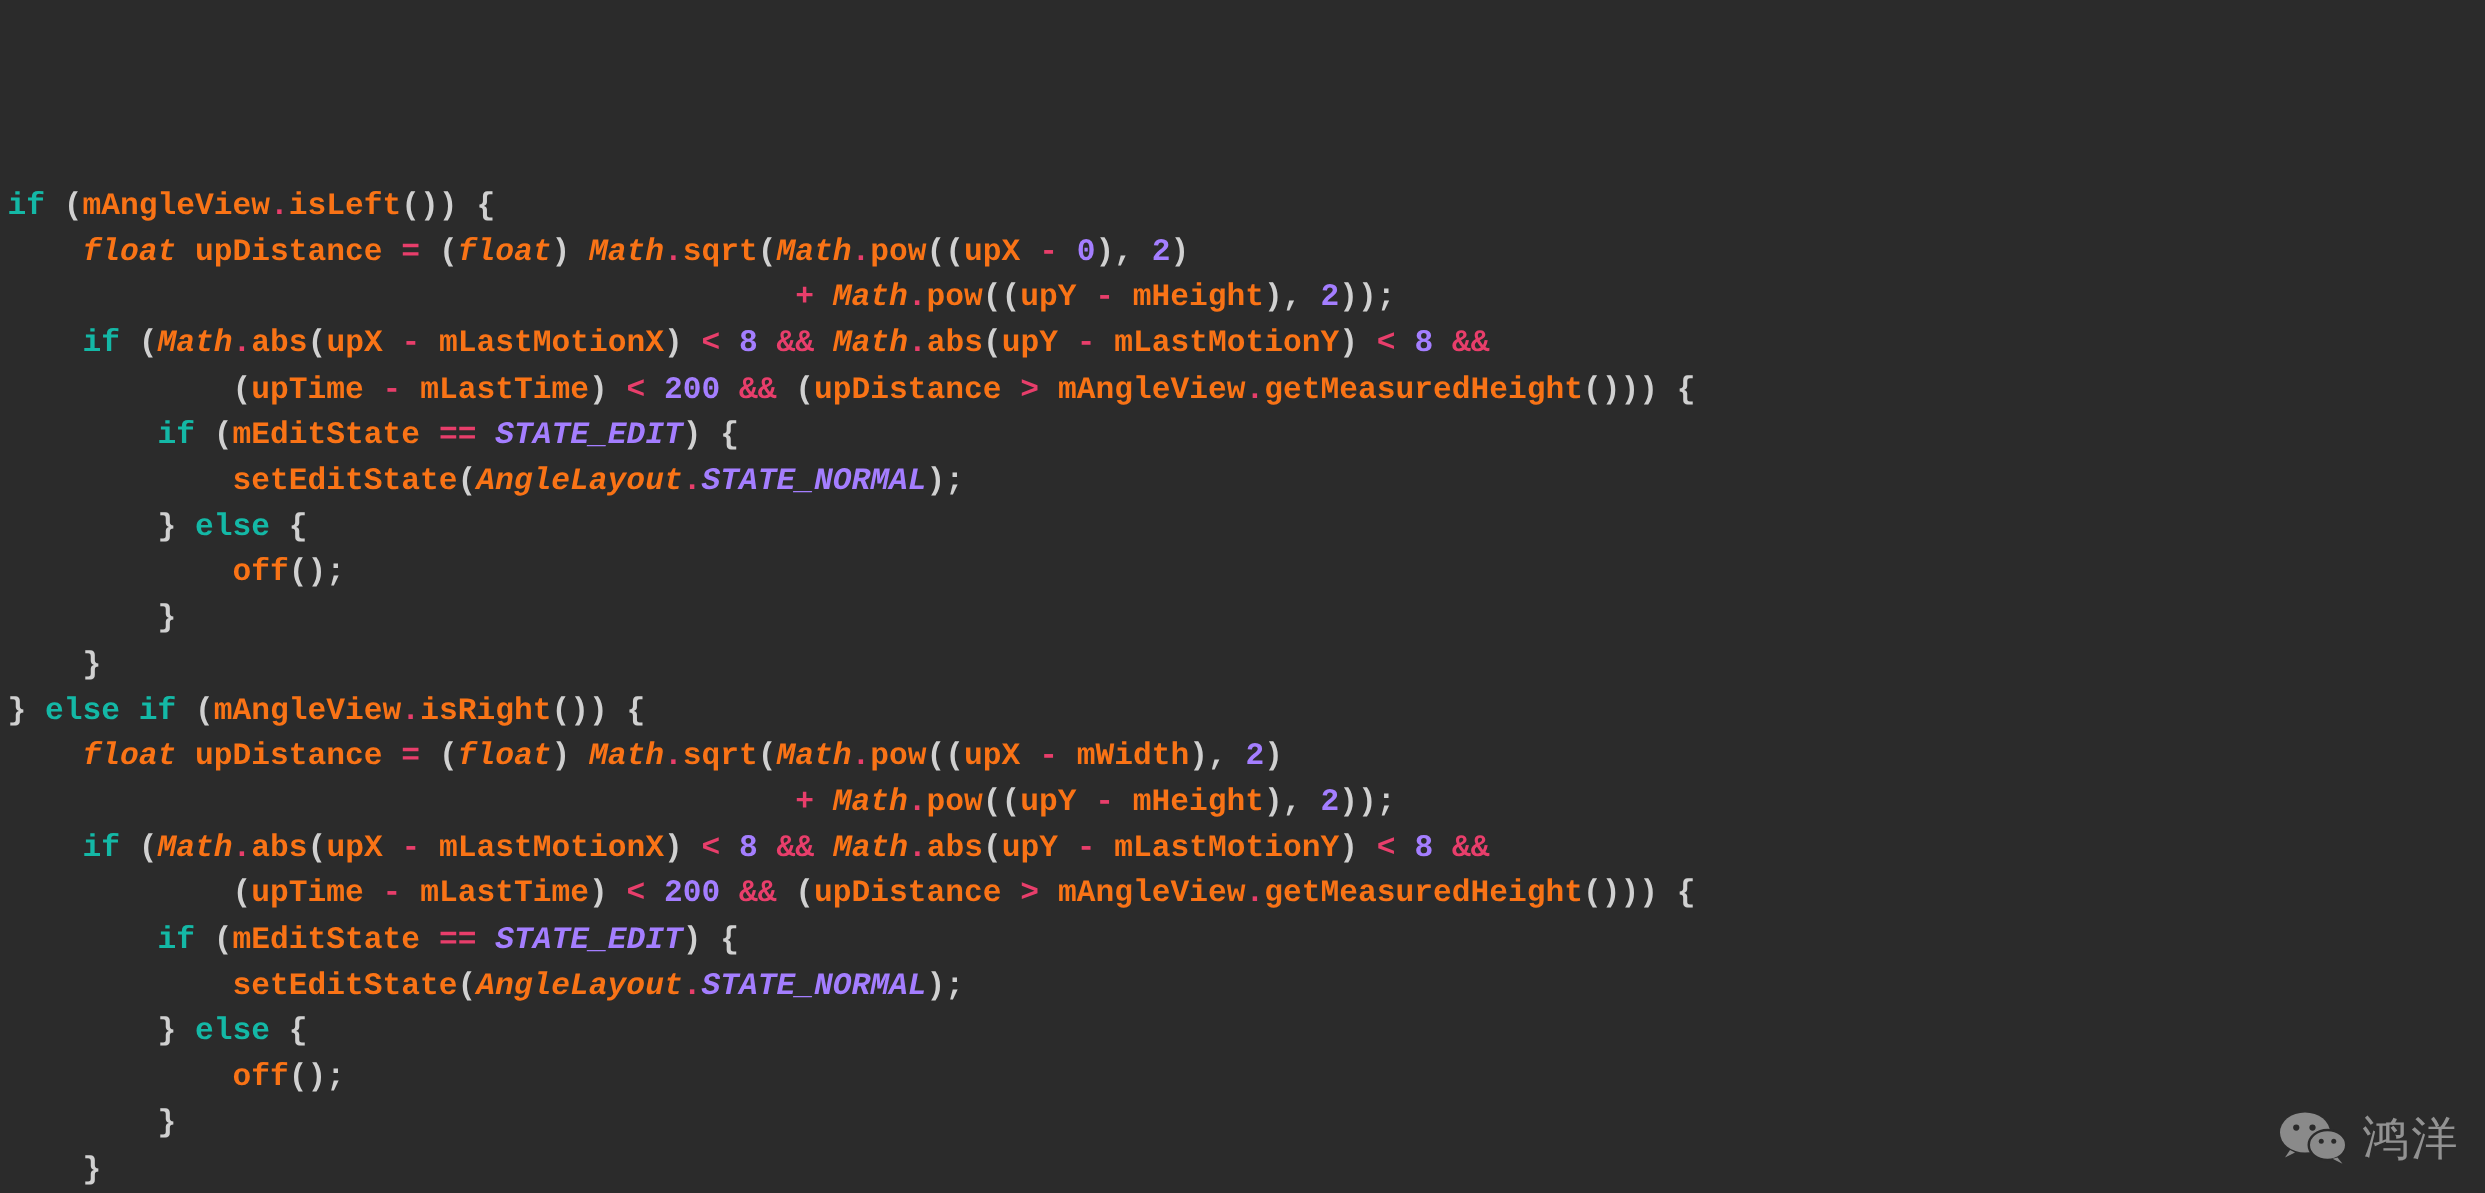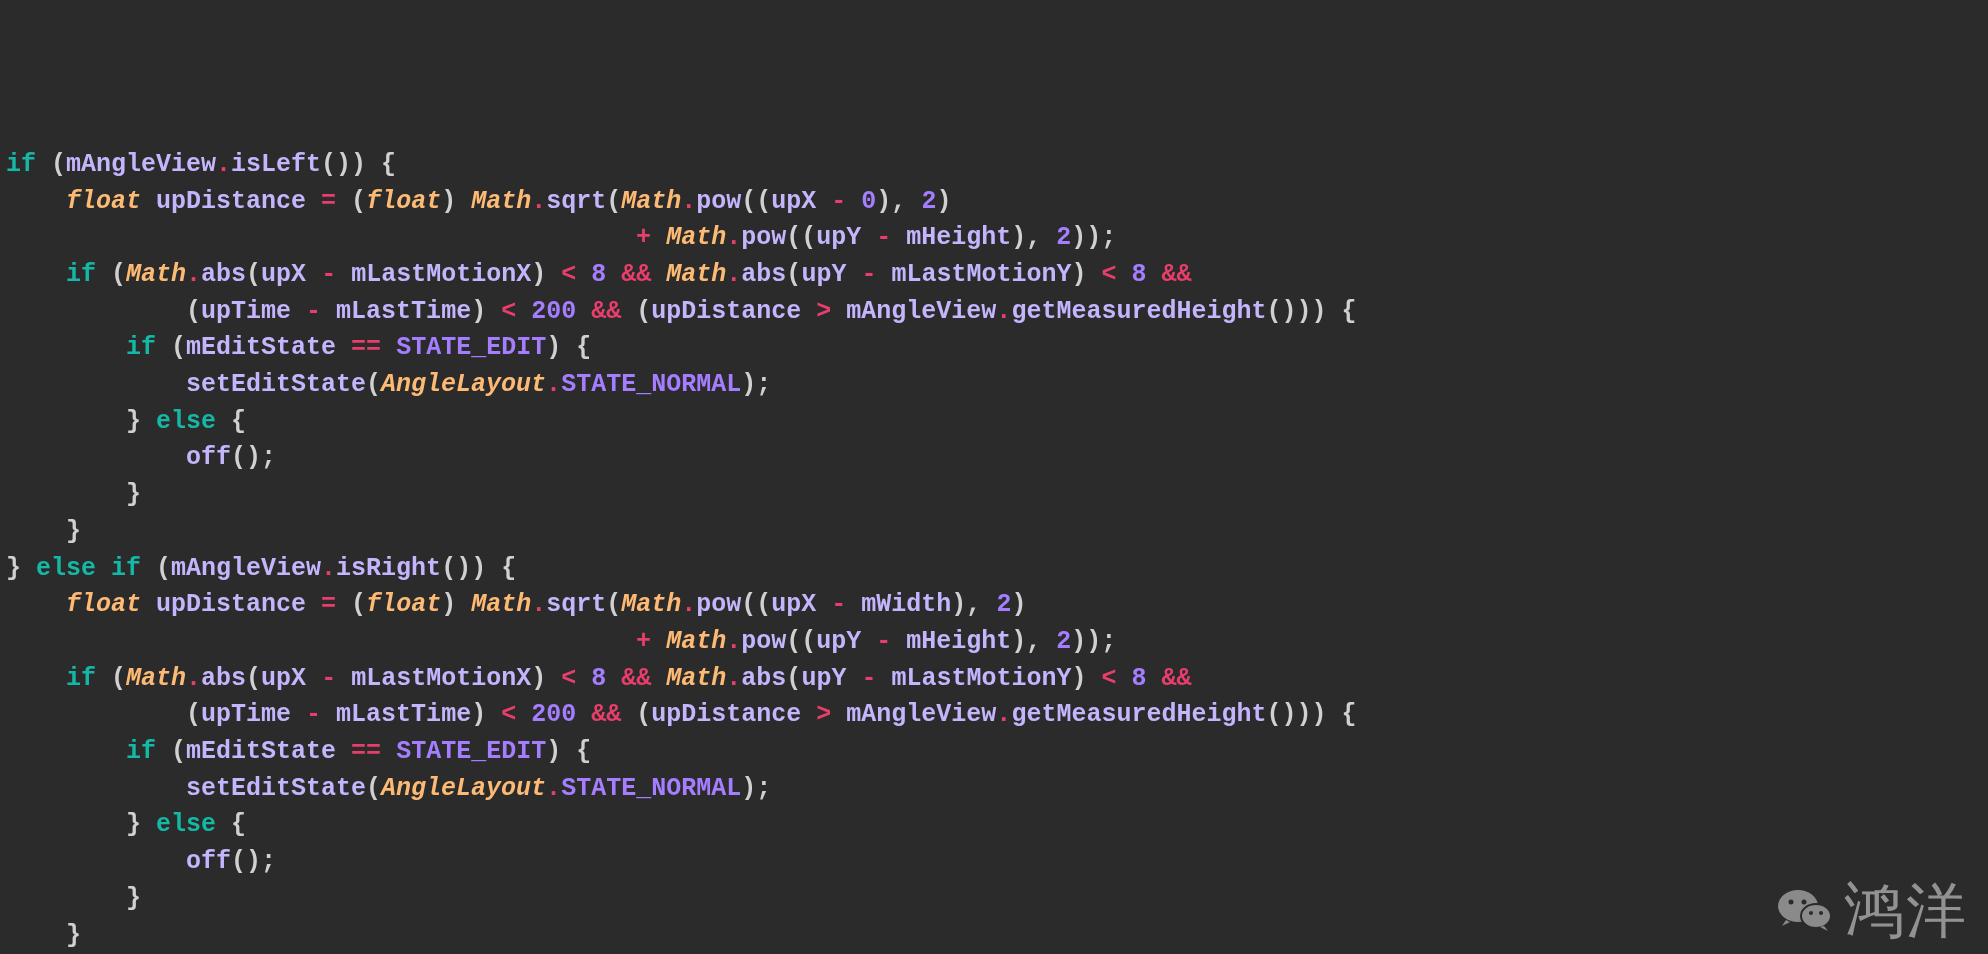--- a/index.html
+++ b/index.html
@@ -12,40 +12,40 @@
     font-weight: bold;
     color: #d0d0d0;
     white-space: pre;
     overflow: hidden;
   }
   .code {
     padding-left: 6px;
     padding-top: 0px;
   }
   .kw   { color: #14b8a6; }               
-  .kwit { color: #fdba74; font-style: italic; }               
+  .kwit { color: #f97316; font-style: italic; }               
   .op   { color: #e83e6b; }               
   .num  { color: #a47eff; }               
-  .const{ color: #a47eff; }               
+  .const{ color: #a47eff; font-style: italic; }               
   .pn   { color: #d0d0d0; }               
-  .id   { color: #c4b5fd; }               
+  .id   { color: #f97316; }               
 
   .watermark {
     position: fixed;
     right: 20px;
     bottom: 18px;
     display: flex;
     align-items: center;
     opacity: 0.55;
     color: #e8e8e8;
     font-family: "Helvetica Neue","PingFang SC",sans-serif;
     font-weight: 300;
   }
   .watermark svg { margin-right: 8px; }
-  .watermark span { font-size: 60px; letter-spacing: 2px; }
+  .watermark span { font-size: 37px; letter-spacing: 2px; }
 </style>
 </head>
 <body>
 
 
 
 <div class="code" id="code-container"><div><span class="kw">if</span><span class="pn"> (</span><span class="id">mAngleView</span><span class="op">.</span><span class="id">isLeft</span><span class="pn">()) {</span></div><div><span class="pn">    </span><span class="kwit">float</span><span class="pn"> </span><span class="id">upDistance</span><span class="pn"> </span><span class="op">=</span><span class="pn"> (</span><span class="kwit">float</span><span class="pn">) </span><span class="kwit">Math</span><span class="op">.</span><span class="id">sqrt</span><span class="pn">(</span><span class="kwit">Math</span><span class="op">.</span><span class="id">pow</span><span class="pn">((</span><span class="id">upX</span><span class="pn"> </span><span class="op">-</span><span class="pn"> </span><span class="num">0</span><span class="pn">), </span><span class="num">2</span><span class="pn">)</span></div><div><span class="pn">                                          </span><span class="op">+</span><span class="pn"> </span><span class="kwit">Math</span><span class="op">.</span><span class="id">pow</span><span class="pn">((</span><span class="id">upY</span><span class="pn"> </span><span class="op">-</span><span class="pn"> </span><span class="id">mHeight</span><span class="pn">), </span><span class="num">2</span><span class="pn">));</span></div><div><span class="pn">    </span><span class="kw">if</span><span class="pn"> (</span><span class="kwit">Math</span><span class="op">.</span><span class="id">abs</span><span class="pn">(</span><span class="id">upX</span><span class="pn"> </span><span class="op">-</span><span class="pn"> </span><span class="id">mLastMotionX</span><span class="pn">) </span><span class="op">&lt;</span><span class="pn"> </span><span class="num">8</span><span class="pn"> </span><span class="op">&amp;&amp;</span><span class="pn"> </span><span class="kwit">Math</span><span class="op">.</span><span class="id">abs</span><span class="pn">(</span><span class="id">upY</span><span class="pn"> </span><span class="op">-</span><span class="pn"> </span><span class="id">mLastMotionY</span><span class="pn">) </span><span class="op">&lt;</span><span class="pn"> </span><span class="num">8</span><span class="pn"> </span><span class="op">&amp;&amp;</span></div><div><span class="pn">            (</span><span class="id">upTime</span><span class="pn"> </span><span class="op">-</span><span class="pn"> </span><span class="id">mLastTime</span><span class="pn">) </span><span class="op">&lt;</span><span class="pn"> </span><span class="num">200</span><span class="pn"> </span><span class="op">&amp;&amp;</span><span class="pn"> (</span><span class="id">upDistance</span><span class="pn"> </span><span class="op">&gt;</span><span class="pn"> </span><span class="id">mAngleView</span><span class="op">.</span><span class="id">getMeasuredHeight</span><span class="pn">())) {</span></div><div><span class="pn">        </span><span class="kw">if</span><span class="pn"> (</span><span class="id">mEditState</span><span class="pn"> </span><span class="op">==</span><span class="pn"> </span><span class="const">STATE_EDIT</span><span class="pn">) {</span></div><div><span class="pn">            </span><span class="id">setEditState</span><span class="pn">(</span><span class="kwit">AngleLayout</span><span class="op">.</span><span class="const">STATE_NORMAL</span><span class="pn">);</span></div><div><span class="pn">        } </span><span class="kw">else</span><span class="pn"> {</span></div><div><span class="pn">            </span><span class="id">off</span><span class="pn">();</span></div><div><span class="pn">        }</span></div><div><span class="pn">    }</span></div><div><span class="pn">} </span><span class="kw">else if</span><span class="pn"> (</span><span class="id">mAngleView</span><span class="op">.</span><span class="id">isRight</span><span class="pn">()) {</span></div><div><span class="pn">    </span><span class="kwit">float</span><span class="pn"> </span><span class="id">upDistance</span><span class="pn"> </span><span class="op">=</span><span class="pn"> (</span><span class="kwit">float</span><span class="pn">) </span><span class="kwit">Math</span><span class="op">.</span><span class="id">sqrt</span><span class="pn">(</span><span class="kwit">Math</span><span class="op">.</span><span class="id">pow</span><span class="pn">((</span><span class="id">upX</span><span class="pn"> </span><span class="op">-</span><span class="pn"> </span><span class="id">mWidth</span><span class="pn">), </span><span class="num">2</span><span class="pn">)</span></div><div><span class="pn">                                          </span><span class="op">+</span><span class="pn"> </span><span class="kwit">Math</span><span class="op">.</span><span class="id">pow</span><span class="pn">((</span><span class="id">upY</span><span class="pn"> </span><span class="op">-</span><span class="pn"> </span><span class="id">mHeight</span><span class="pn">), </span><span class="num">2</span><span class="pn">));</span></div><div><span class="pn">    </span><span class="kw">if</span><span class="pn"> (</span><span class="kwit">Math</span><span class="op">.</span><span class="id">abs</span><span class="pn">(</span><span class="id">upX</span><span class="pn"> </span><span class="op">-</span><span class="pn"> </span><span class="id">mLastMotionX</span><span class="pn">) </span><span class="op">&lt;</span><span class="pn"> </span><span class="num">8</span><span class="pn"> </span><span class="op">&amp;&amp;</span><span class="pn"> </span><span class="kwit">Math</span><span class="op">.</span><span class="id">abs</span><span class="pn">(</span><span class="id">upY</span><span class="pn"> </span><span class="op">-</span><span class="pn"> </span><span class="id">mLastMotionY</span><span class="pn">) </span><span class="op">&lt;</span><span class="pn"> </span><span class="num">8</span><span class="pn"> </span><span class="op">&amp;&amp;</span></div><div><span class="pn">            (</span><span class="id">upTime</span><span class="pn"> </span><span class="op">-</span><span class="pn"> </span><span class="id">mLastTime</span><span class="pn">) </span><span class="op">&lt;</span><span class="pn"> </span><span class="num">200</span><span class="pn"> </span><span class="op">&amp;&amp;</span><span class="pn"> (</span><span class="id">upDistance</span><span class="pn"> </span><span class="op">&gt;</span><span class="pn"> </span><span class="id">mAngleView</span><span class="op">.</span><span class="id">getMeasuredHeight</span><span class="pn">())) {</span></div><div><span class="pn">        </span><span class="kw">if</span><span class="pn"> (</span><span class="id">mEditState</span><span class="pn"> </span><span class="op">==</span><span class="pn"> </span><span class="const">STATE_EDIT</span><span class="pn">) {</span></div><div><span class="pn">            </span><span class="id">setEditState</span><span class="pn">(</span><span class="kwit">AngleLayout</span><span class="op">.</span><span class="const">STATE_NORMAL</span><span class="pn">);</span></div><div><span class="pn">        } </span><span class="kw">else</span><span class="pn"> {</span></div><div><span class="pn">            </span><span class="id">off</span><span class="pn">();</span></div><div><span class="pn">        }</span></div><div><span class="pn">    }</span></div></div>
 
 <div class="watermark">
   <svg width="60" height="50" viewBox="0 0 60 50">

